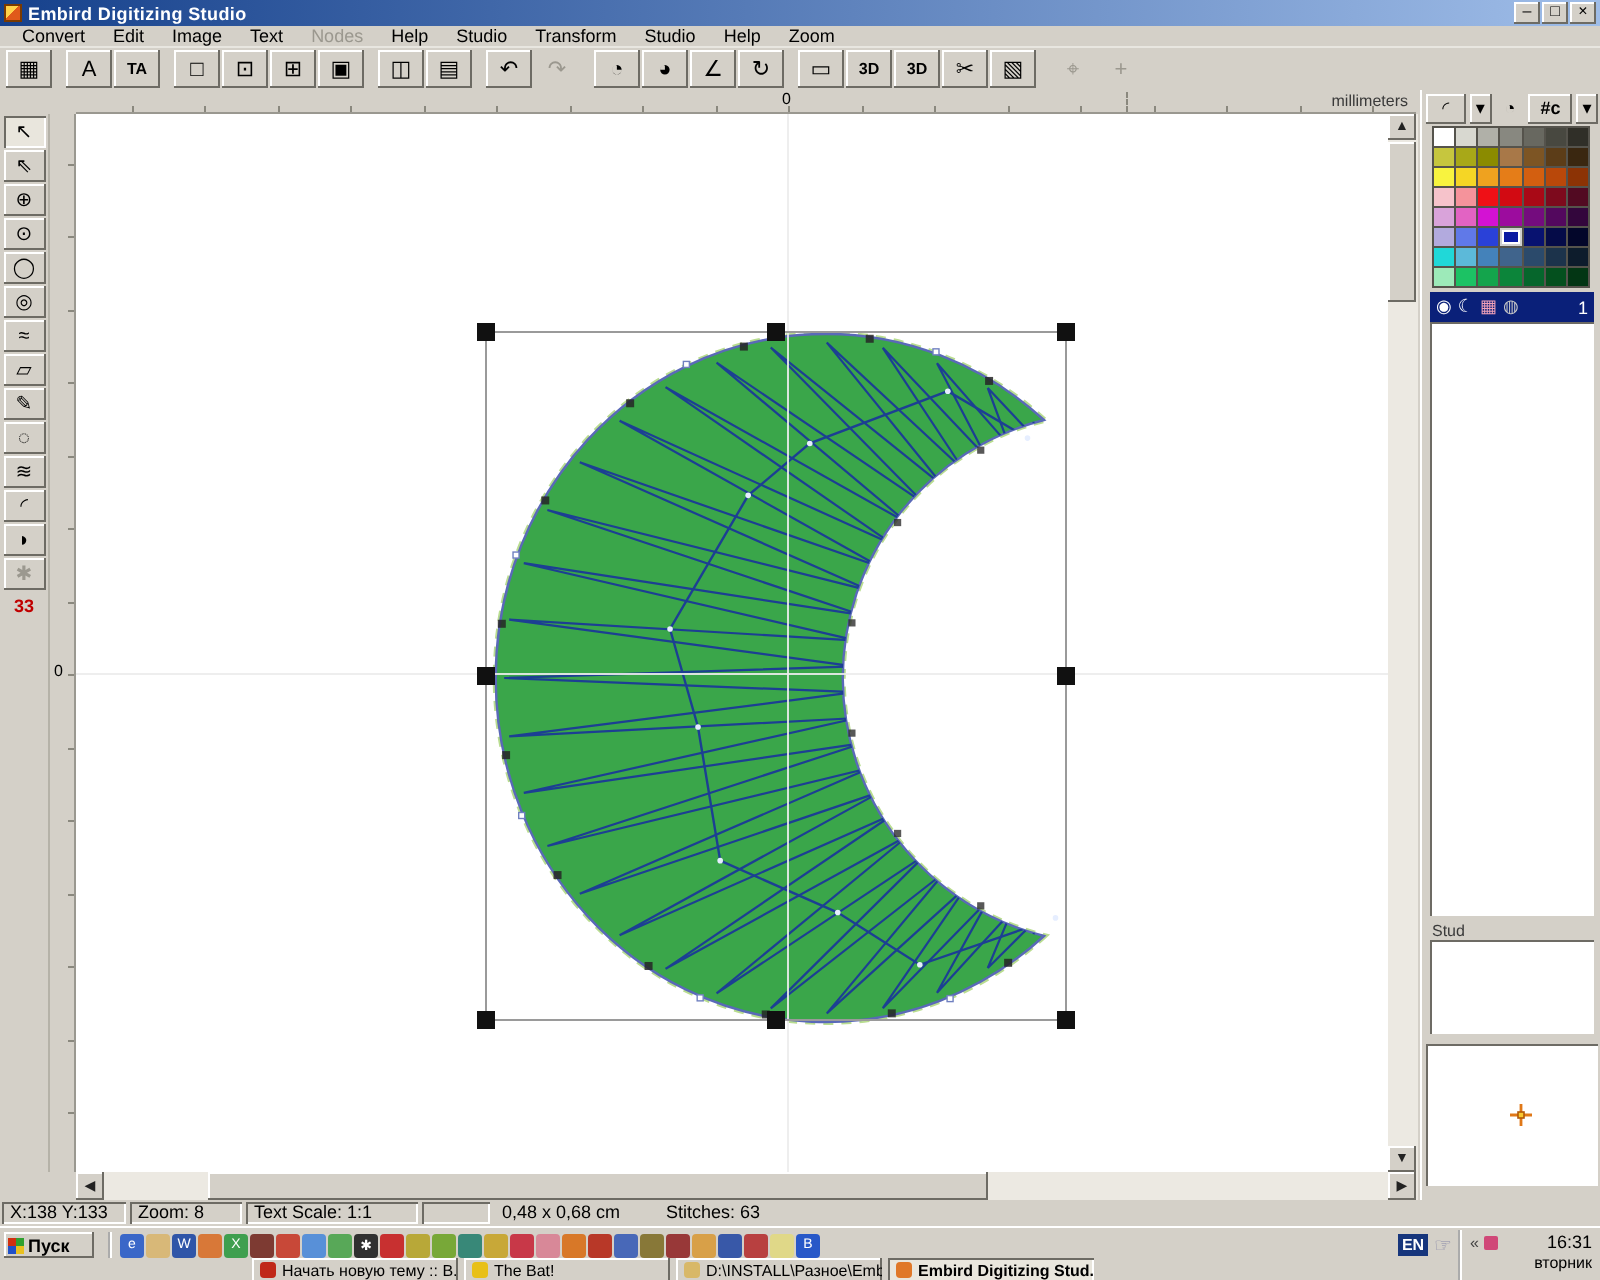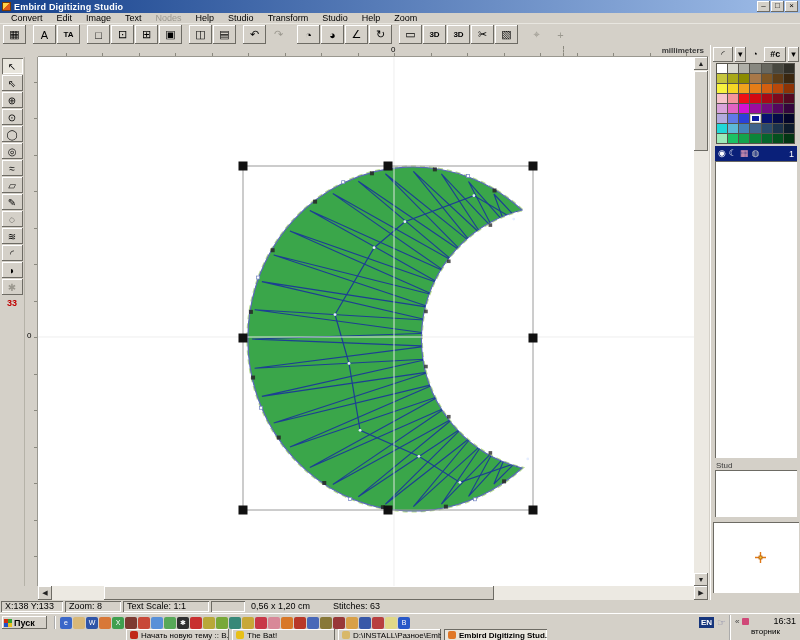--- a/index.html
+++ b/index.html
@@ -27,21 +27,21 @@
   .tb-btn { width:23px; height:19px; display:flex; align-items:center; justify-content:center; font-size:11px; }
   .tb-btn.small-label { font-size:8px; font-weight:bold; }
   .tb-btn.disabled { color:#9b988f; box-shadow:none; background:transparent; }
   .tb-gap { width:5px; }
 
   
   #ruler-corner { position:absolute; left:0; top:45px; width:38px; height:12px; background:#d4d0c8; }
   #h-ruler { position:absolute; left:38px; top:45px; width:670px; height:12px; background:#d4d0c8; border-bottom:1px solid #9a9890; }
   #h-ruler .tick { position:absolute; bottom:0; width:1px; height:3px; background:#8a887e; }
   #h-zero { position:absolute; top:0; font-size:8px; }
-  #ruler-unit { position:absolute; right:4px; top:1px; font-size:8px; color:#3a3a3a;font-weight:bold; }
+  #ruler-unit { position:absolute; right:4px; top:1px; font-size:8px; color:#3a3a3a; }
   #hoop-dash { position:absolute; top:1px; height:10px; border-left:1px dashed #8a887e; }
   #v-ruler { position:absolute; left:25px; top:57px; width:13px; height:529px; background:#d4d0c8; border-right:1px solid #9a9890; }
   #v-ruler .tick { position:absolute; right:0; height:1px; width:3px; background:#8a887e; }
   #v-zero { position:absolute; left:2px; font-size:8px; }
 
   
   #left-toolbar { position:absolute; left:0; top:57px; width:25px; height:529px; background:#d4d0c8; border-right:1px solid #b5b2a8; padding-top:1px; }
   .lt-btn { width:21px; height:16px; margin:0 auto 1px auto; display:flex; align-items:center; justify-content:center; font-size:10px; }
   .lt-btn.active { background:#e9e6dd; box-shadow: inset 1px 1px 0 #6d6b64, inset -1px -1px 0 #ffffff; }
   .lt-btn.disabled { color:#9b988f; }
@@ -90,21 +90,21 @@
   .task-btn .ti { width:8px; height:8px; border-radius:2px; flex:none; }
   .task-btn.active { font-weight:bold; background:#e9e6dd; box-shadow: inset 1px 1px 0 #6d6b64, inset -1px -1px 0 #ffffff; }
   #tray { position:absolute; right:74px; top:2px; height:13px; display:flex; align-items:center; gap:3px; }
   #lang-badge { width:15px; height:11px; background:#16357c; color:#fff; font-weight:bold; font-size:8px; text-align:center; line-height:11px; }
   #hand-icon { color:#8a8aa8; font-size:10px; }
   #clock-box { position:absolute; right:1px; top:1px; width:70px; height:25px; border-left:2px groove #fff; padding:1px 3px 0 4px; }
   #clock-line1 { display:flex; align-items:center; gap:3px; }
   #collapse-chevron { font-size:8px; color:#444; }
   #tray-app-dot { width:7px; height:7px; background:#d04878; border-radius:1px; }
   #tray-time { margin-left:auto; font-size:9px; }
-  #tray-day { text-align:center; font-size:8px; margin-top:1px; }
+  #tray-day { text-align:right; font-size:8px; margin-top:1px; }
 </style>
 </head>
 <body>
 
 <div id="titlebar">
   <div id="app-icon"></div>
   <span id="title-text">Embird Digitizing Studio</span>
   <div id="win-buttons">
     <div class="win-btn raised">–</div>
     <div class="win-btn raised">□</div>
@@ -369,21 +369,21 @@
       <rect x="4" y="4" width="3" height="3" fill="#f8c830" stroke="#b05808" stroke-width="0.8"></rect>
     </svg>
   </div>
 </div>
 
 <div id="statusbar">
   <div class="status-seg sunken" style="width:62px;">X:138  Y:133</div>
   <div class="status-seg sunken" style="width:56px;">Zoom: 8</div>
   <div class="status-seg sunken" style="width:86px;">Text Scale: 1:1</div>
   <div class="status-seg sunken" style="width:34px;"></div>
-  <div class="status-seg" style="width:80px;">0,56 x 1,20 cm</div>
+  <div class="status-seg" style="width:80px;">0,48 x 0,68 cm</div>
   <div class="status-seg" style="width:70px;">Stitches: 63</div>
 </div>
 
 <div id="taskbar">
   <div id="start-button" class="raised">
     <span id="start-flag">
         <i></i>
         <i></i>
         <i></i>
         <i></i>

